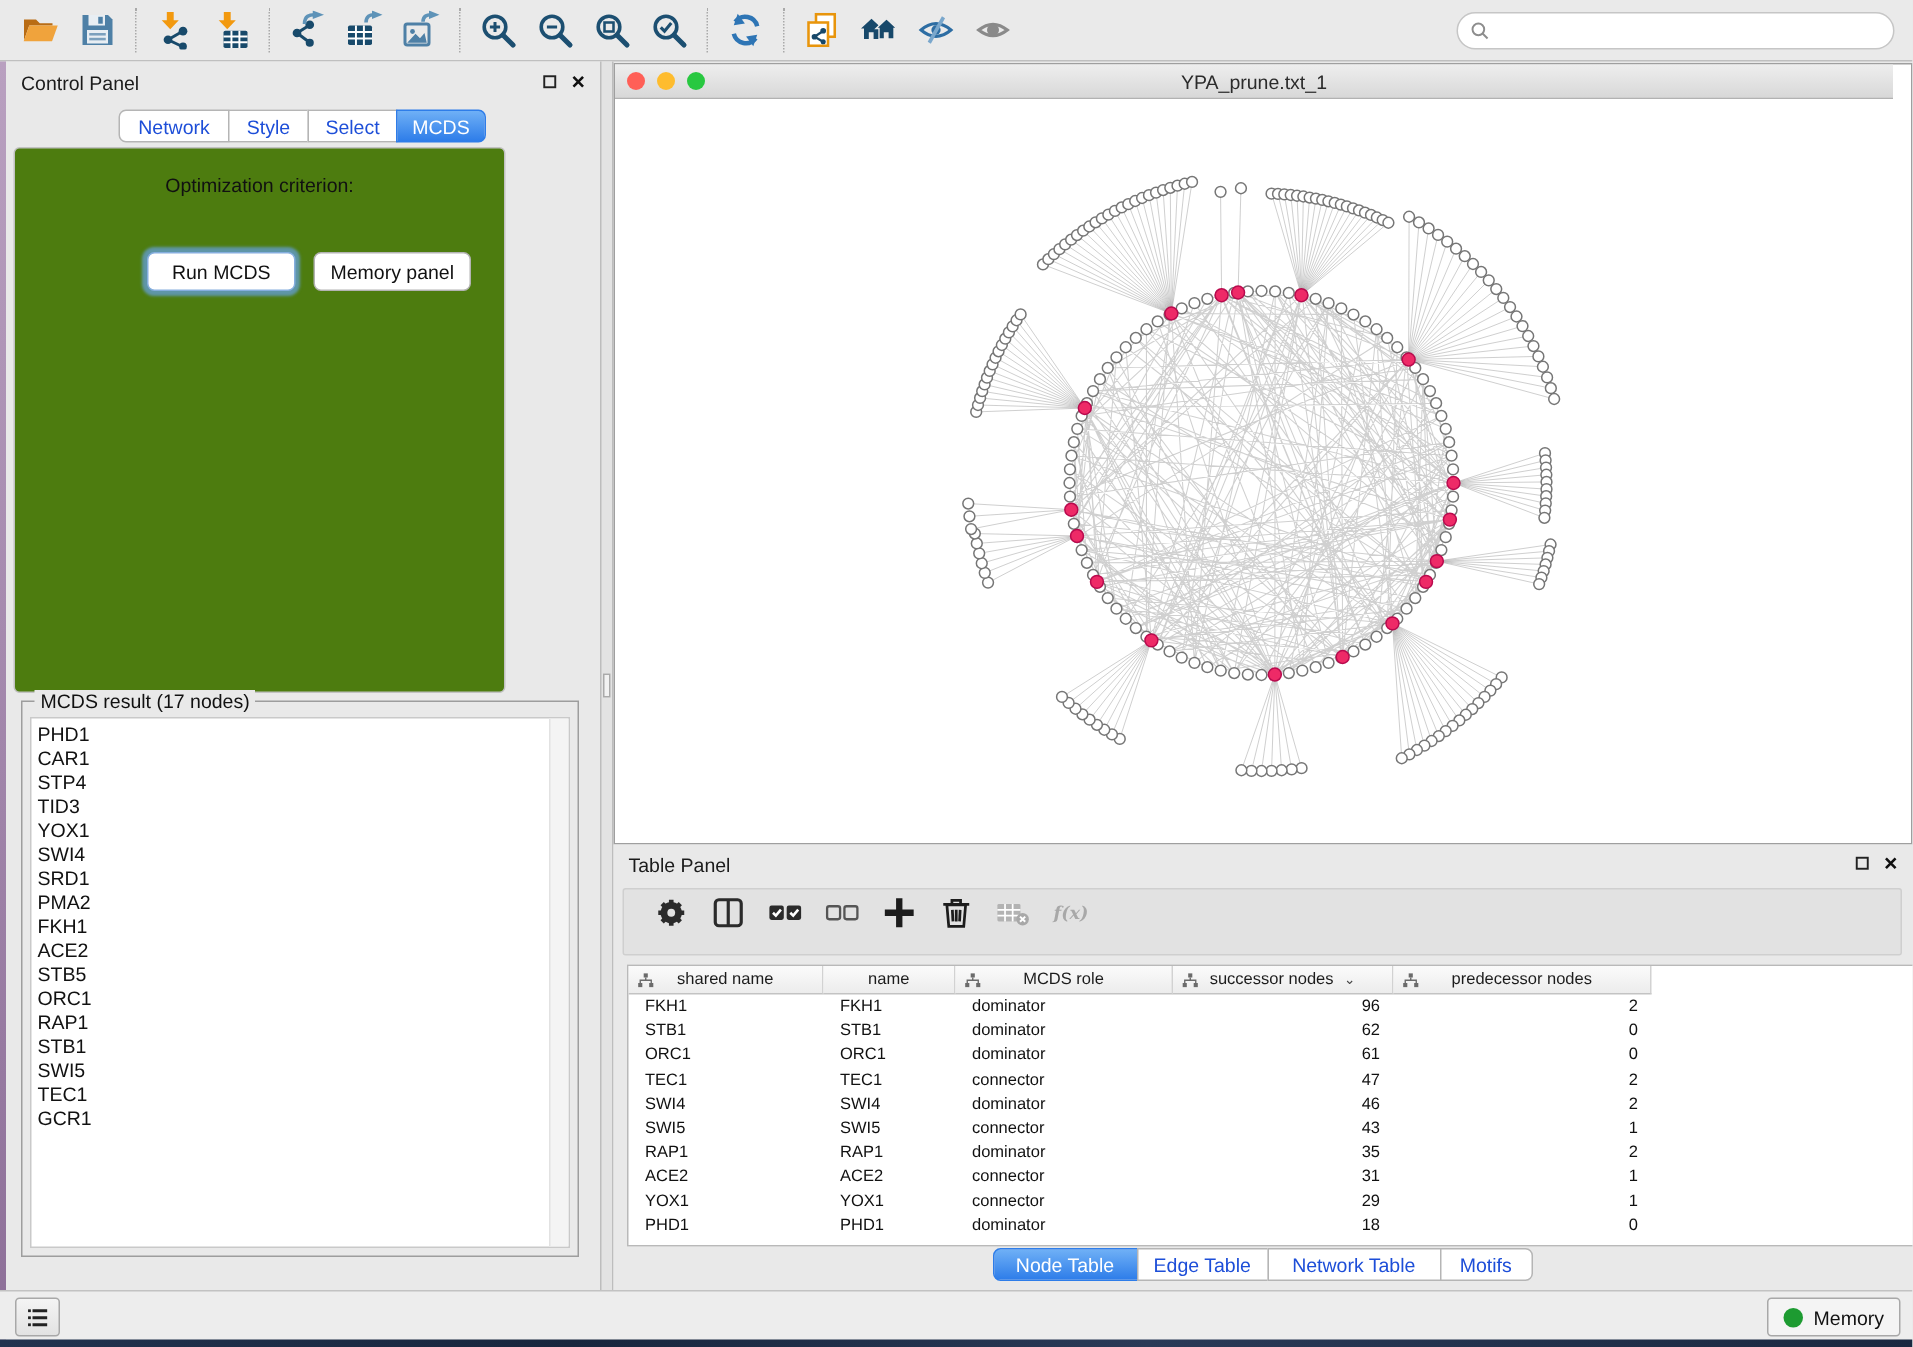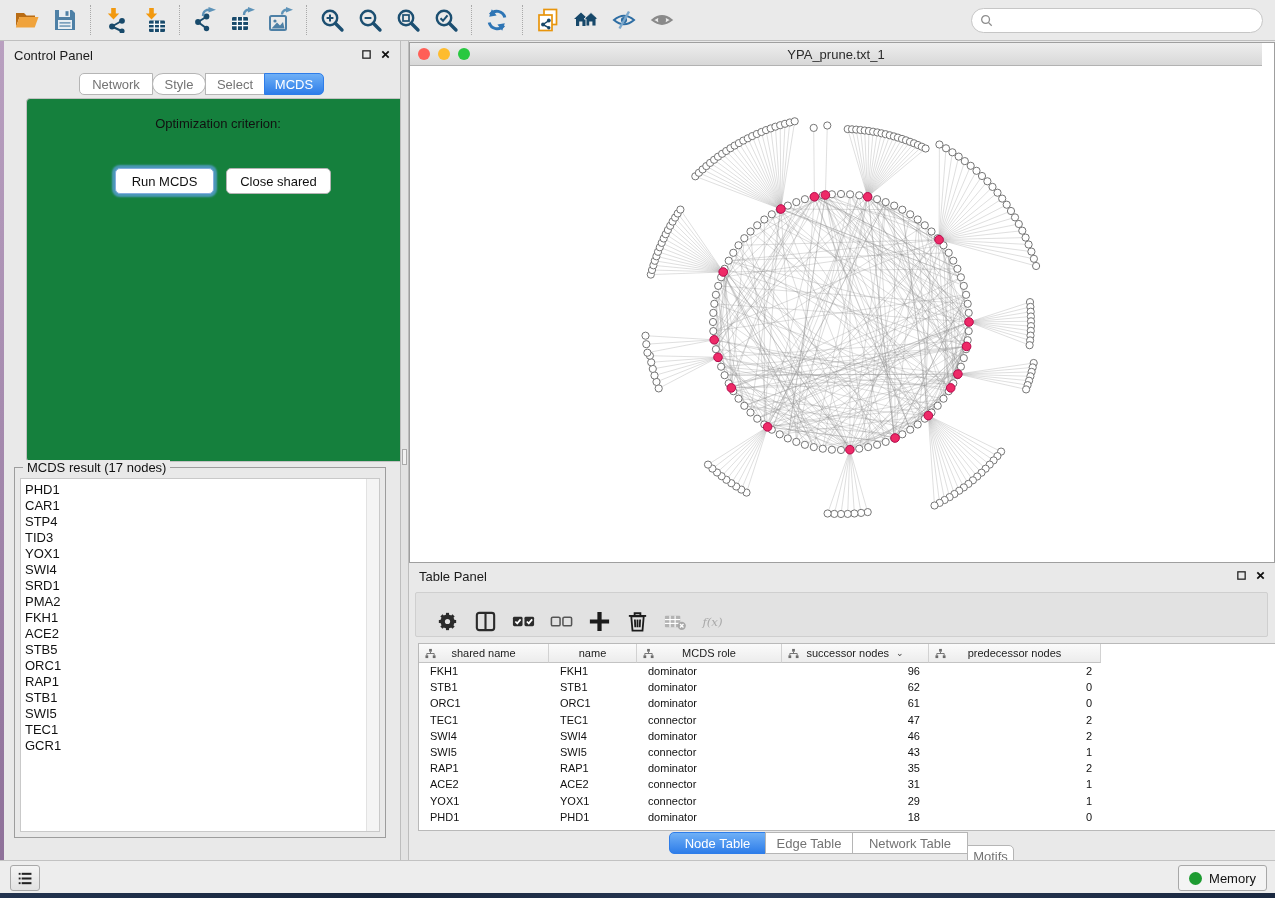--- a/index.html
+++ b/index.html
@@ -26,26 +26,26 @@
     background:linear-gradient(90deg,#22334f,#18263d 30%,#2a3a57 60%,#1a2840); }
 
   
   #control-panel { left:4px; top:41px; width:396px; height:819px; background:#e9e9e9; }
   .panel-title { font-size:13px; color:#1b1b1b; }
   #cp-header { left:10px; top:7px; }
   .win-mini { position:absolute; top:6px; width:14px; height:14px; display:flex; align-items:center; justify-content:center; }
   .win-mini svg { width:11px; height:11px; }
   #cp-tabs { left:0; top:32px; width:396px; height:22px; display:flex; justify-content:center; }
   .tab { height:22px; background:#fff; border:1px solid #b5b5b5; margin-left:-1px;
-    font-size:13px; color:#737373; display:flex; align-items:center; justify-content:center; cursor:default; }
+    font-size:13px; color:#1d4ed8; display:flex; align-items:center; justify-content:center; cursor:default; }
   .tab.first { border-radius:5px 0 0 5px; }
   .tab.last { border-radius:0 5px 5px 0;text-align:center; }
   .tab.active { background:linear-gradient(#6fb0f6,#2e7de9); border-color:#2e7de9; color:#fff; }
-  #mcds-panel { left:5px; top:57px; width:384px; height:364px; background:#15803d;
-    border:1px solid #c2c2c2; border-radius:4px;margin-left:17px; }
+  #mcds-panel { left:5px; top:57px; width:328px; height:364px; background:#4d7c0f;
+    border:1px solid #c2c2c2; border-radius:4px; }
   #opt-label { width:100%; top:17px; text-align:center; font-size:13px; color:#111; }
   #criterion-select { left:37px; top:36px; width:313px; height:25px; background:#fff;
     border:1px solid #b4b4b4; border-radius:5px; display:flex; align-items:center; cursor:default; }
   #criterion-select .sel-text { flex:1; font-size:13px; padding-left:9px; color:#111;
     white-space:nowrap; overflow:hidden; }
   #criterion-select .stepper { width:20px; height:25px; margin-right:-1px;
     background:linear-gradient(#8cbcf8,#3c80f0); border-radius:0 5px 5px 0;
     display:flex; flex-direction:column; align-items:center; justify-content:center; gap:2px; }
   .chev { width:0; height:0; border-left:4px solid transparent; border-right:4px solid transparent; }
   .chev.up { border-bottom:5px solid #fff; }
@@ -74,21 +74,21 @@
     display:flex; align-items:center; }
   .light { width:12px; height:12px; border-radius:50%; margin-left:8px; }
   #net-title { position:absolute; width:100%; text-align:center; font-size:13px; color:#2b2b2b; }
   #net-canvas { position:absolute; left:0; top:23px; width:864px; height:496px; background:#fff; }
 
   
   #table-panel { left:409px; top:563px; width:866px; height:297px; background:#e9e9e9; }
   #tp-header { left:10px; top:6px; }
   #tp-toolbar { left:6px; top:29px; width:853px; height:45px; background:#e2e2e2;
     border:1px solid #cfcfcf; border-radius:2px; display:flex; align-items:center; padding-left:12px; }
-  .tpt-btn { width:38px; height:38px; display:flex; align-items:flex-end; justify-content:center; }
+  .tpt-btn { width:38px; height:38px; display:flex; align-items:flex-start; justify-content:center;font-weight:bold; }
   .tpt-btn svg { width:25px; height:25px; }
   #node-table { left:9px; top:80px; width:988px; height:188px; background:#fff; border:1px solid #b9b9b9; overflow:hidden; }
   #thead { position:absolute; left:0; top:0; height:19px; display:flex; }
   .th { height:19px; background:linear-gradient(#fbfbfb,#ececec); border-right:1px solid #d2d2d2;
     border-bottom:1px solid #c3c3c3; display:flex; align-items:center; justify-content:center;
     font-size:11px; color:#1c1c1c; gap:5px; position:relative; }
   .th .colicon { position:absolute; left:6px; top:4px; }
   .th .sort { margin-left:2px; font-size:9px; color:#444; }
   #tbody { position:absolute; left:0; top:19px; right:16px; }
   .tr { display:flex; height:16.2px; align-items:center; }
@@ -281,29 +281,29 @@
           <rect x="2" y="2" width="8" height="8" fill="none" stroke="#222" stroke-width="1.4"></rect>
         </svg>
     </div>
     <div class="win-mini" style="right:8px;">
       <svg viewBox="0 0 12 12">
           <path d="M2.5 2.5 L9.5 9.5 M9.5 2.5 L2.5 9.5" stroke="#111" stroke-width="1.9"></path>
         </svg>
     </div>
     <div id="cp-tabs" class="abs">
         <div class="tab first" style="width: 74px;">Network</div>
-        <div class="tab" style="width: 54px; border-radius: 11px;">Style</div>
+        <div class="tab" style="width: 54px;">Style</div>
         <div class="tab" style="width: 60px;">Select</div>
         <div class="tab active last" style="width: 60px;">MCDS</div>
       </div>
 
     <div id="mcds-panel" class="abs">
       <div id="opt-label" class="abs">Optimization criterion:</div>
       <div id="run-btn" class="push-btn">Run MCDS</div>
-      <div id="closepanel-btn" class="push-btn">Close shared</div>
+      <div id="closepanel-btn" class="push-btn">Memory panel</div>
     </div>
 
     <div id="result-group" class="abs">
       <div id="result-legend">MCDS result (17 nodes)</div>
       <div id="result-list">
         <ul id="result-items">
             <li>PHD1</li>
             <li>CAR1</li>
             <li>STP4</li>
             <li>TID3</li>
@@ -806,21 +806,21 @@
           </div>
         </div>
       <div id="t-scroll">
         <div id="t-thumb"></div>
       </div>
     </div>
     <div id="tp-tabs" class="abs">
         <div class="tab active first" style="width: 97px;">Node Table</div>
         <div class="tab" style="width: 88px;">Edge Table</div>
         <div class="tab" style="width: 116px;">Network Table</div>
-        <div class="tab last" style="width: 47px; margin-top: 13px;">Motifs</div>
+        <div class="tab last" style="width: 62px;">Motifs</div>
       </div>
   </div>
 
   <div id="status-bar" class="abs">
     <div id="list-btn">
       <svg viewBox="0 0 20 20">
           <g stroke="#222" stroke-width="2.4">
             <line x1="5.5" y1="4.5" x2="17" y2="4.5"></line>
             <line x1="5.5" y1="10" x2="17" y2="10"></line>
             <line x1="5.5" y1="15.5" x2="17" y2="15.5"></line>

